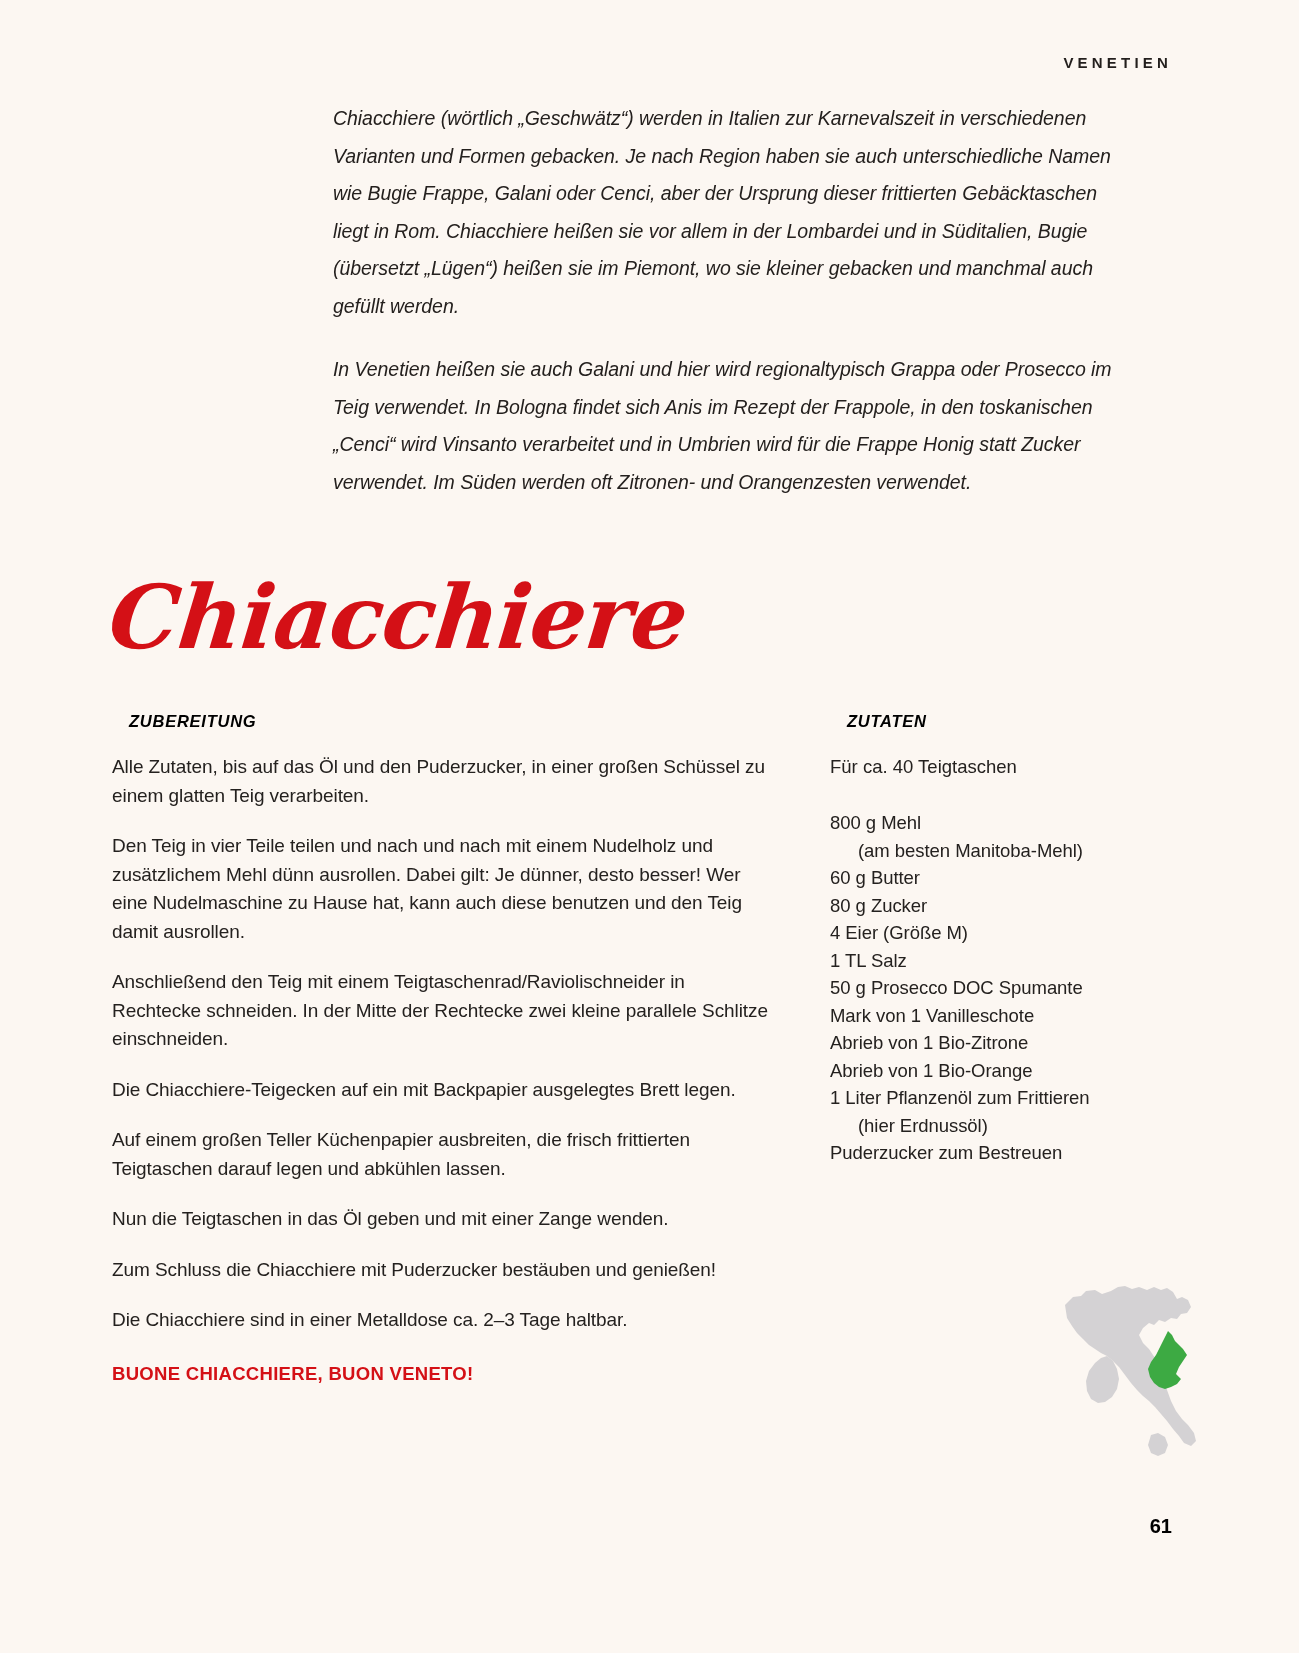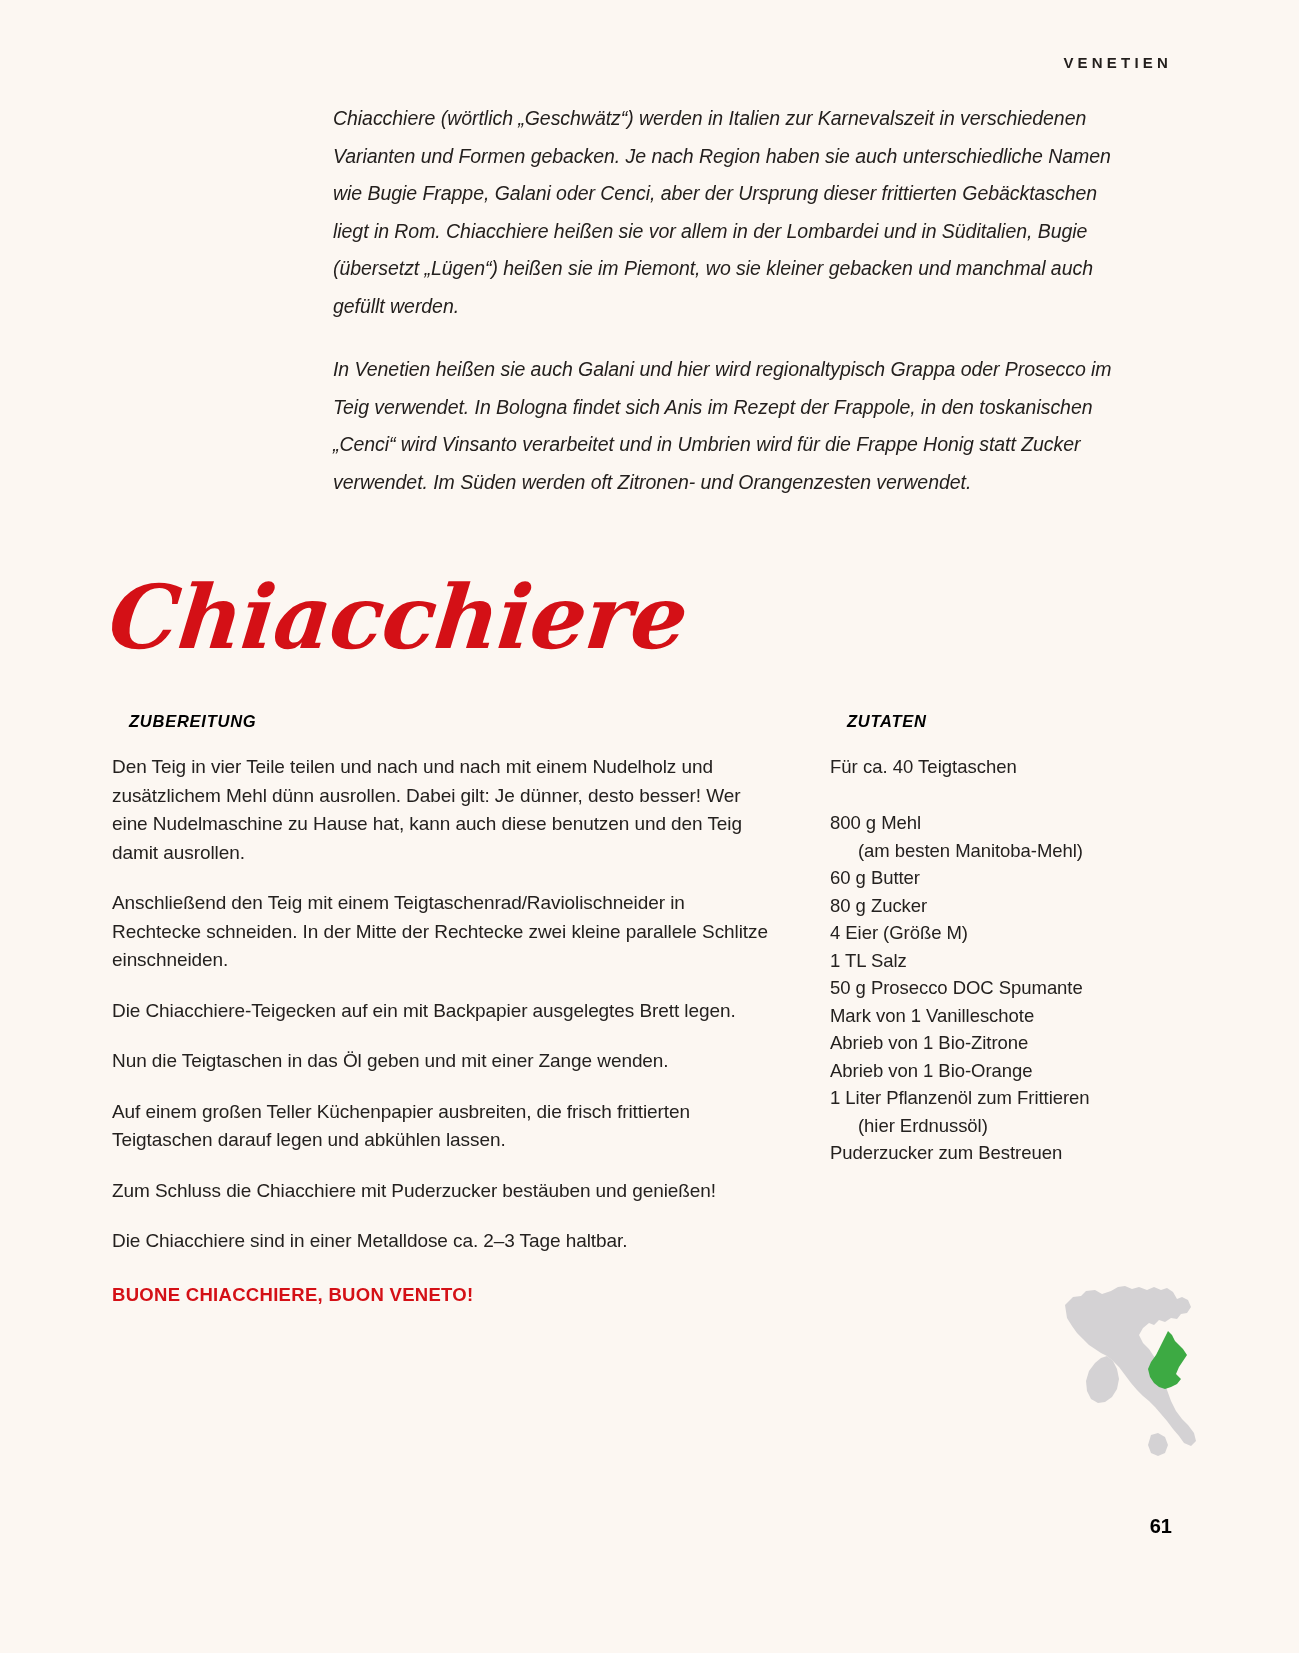--- a/index.html
+++ b/index.html
@@ -160,25 +160,26 @@
   <div class="intro">
     <p>Chiacchiere (wörtlich „Geschwätz“) werden in Italien zur Karnevalszeit in verschiedenen Varianten und Formen gebacken. Je nach Region haben sie auch unterschiedliche Namen wie Bugie Frappe, Galani oder Cenci, aber der Ursprung dieser frittierten Gebäcktaschen liegt in Rom. Chiacchiere heißen sie vor allem in der Lombardei und in Süditalien, Bugie (übersetzt „Lügen“) heißen sie im Piemont, wo sie kleiner gebacken und manchmal auch gefüllt werden.</p>
     <p>In Venetien heißen sie auch Galani und hier wird regionaltypisch Grappa oder Prosecco im Teig verwendet. In Bologna findet sich Anis im Rezept der Frappole, in den toskanischen „Cenci“ wird Vinsanto verarbeitet und in Umbrien wird für die Frappe Honig statt Zucker verwendet. Im Süden werden oft Zitronen- und Orangenzesten verwendet.</p>
   </div>
 
   <div class="recipe-title">Chiacchiere</div>
 
   <div class="col-left">
     <h2 class="sec-head">ZUBEREITUNG</h2>
 
+    <p class="step">Alle Zutaten, bis auf das Öl und den Puderzucker, in einer großen Schüssel zu einem glatten Teig verarbeiten.</p>
     <p class="step">Den Teig in vier Teile teilen und nach und nach mit einem Nudelholz und zusätzlichem Mehl dünn ausrollen. Dabei gilt: Je dünner, desto besser! Wer eine Nudelmaschine zu Hause hat, kann auch diese benutzen und den Teig damit ausrollen.</p>
     <p class="step">Anschließend den Teig mit einem Teigtaschenrad/Raviolischneider in Rechtecke schneiden. In der Mitte der Rechtecke zwei kleine parallele Schlitze einschneiden.</p>
     <p class="step">Die Chiacchiere-Teigecken auf ein mit Backpapier ausgelegtes Brett legen.</p>
+    <p class="step"> Auf einem großen Teller Küchenpapier ausbreiten, die frisch frittierten Teigtaschen darauf legen und abkühlen lassen.</p>
     <p class="step">Nun die Teigtaschen in das Öl geben und mit einer Zange wenden.</p>
-    <p class="step"> Auf einem großen Teller Küchenpapier ausbreiten, die frisch frittierten Teigtaschen darauf legen und abkühlen lassen.</p>
     <p class="step">Zum Schluss die Chiacchiere mit Puderzucker bestäuben und genießen!</p>
     <p class="step">Die Chiacchiere sind in einer Metalldose ca. 2–3 Tage haltbar.</p>
 
     <p class="closing">BUONE CHIACCHIERE, BUON VENETO!</p>
   </div>
 
   <div class="col-right">
     <h2 class="sec-head">ZUTATEN</h2>
 
     <p class="ing-intro">Für ca. 40 Teigtaschen</p>

